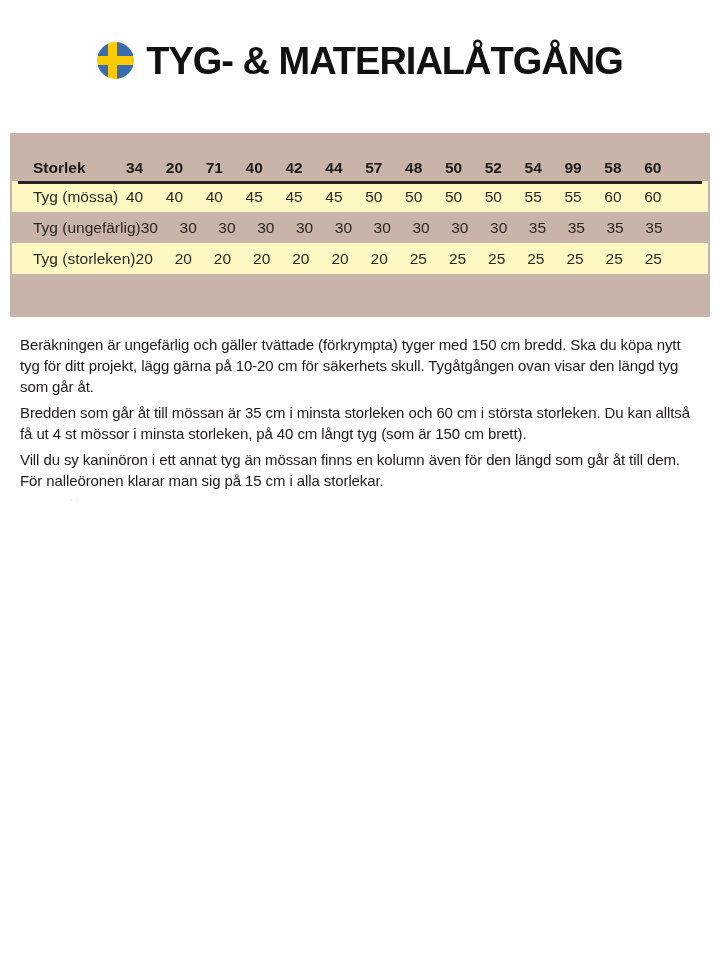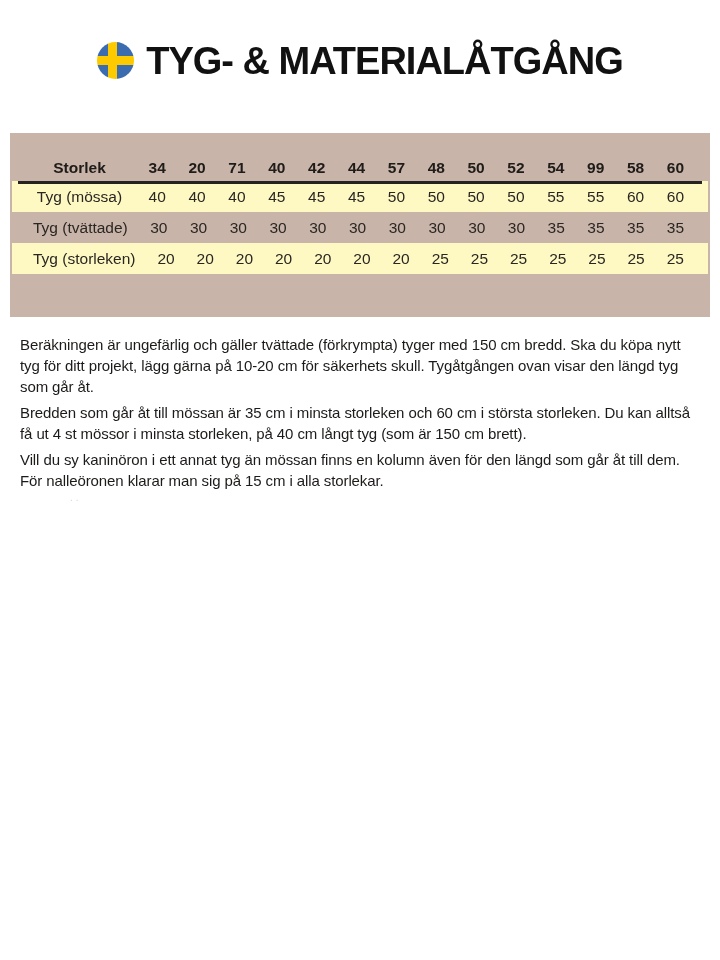--- a/index.html
+++ b/index.html
@@ -42,24 +42,23 @@
   }
   .trow.header-r { height:26px; font-weight:700; color:#1e1b18; }
   .trow.light { background:#fef9c3; }
   .header-rule {
     position:absolute; left:8px; right:8px; top:48px; height:3px;
     background:#26221f;
   }
   .tlabel {
     flex:0 0 114px; box-sizing:border-box; padding-left:21px;
     white-space:nowrap;
-    text-align:center;
   }
   .cells { flex:1; display:flex; }
-  .cells .cell { flex:1; text-align:right; }
+  .cells .cell { flex:1; text-align:left; }
 
   
   .body-text {
     position:absolute; left:20px; top:334px; width:688px;
     font-size:15px; line-height:21px; letter-spacing:-0.1px; color:#1d1b19;
   }
   .body-text p { margin:0 8px 5px 0; }
 
   
   .footnote-dots {
@@ -113,21 +112,21 @@
           <span class="cell">50</span>
           <span class="cell">50</span>
           <span class="cell">55</span>
           <span class="cell">55</span>
           <span class="cell">60</span>
           <span class="cell">60</span>
         </span>
     </div>
 
     <div class="trow">
-      <span class="tlabel">Tyg (tvättade)</span>
+      <span class="tlabel">Tyg (ungefärlig)</span>
       <span class="cells">
           <span class="cell">30</span>
           <span class="cell">30</span>
           <span class="cell">30</span>
           <span class="cell">30</span>
           <span class="cell">30</span>
           <span class="cell">30</span>
           <span class="cell">30</span>
           <span class="cell">30</span>
           <span class="cell">30</span>

